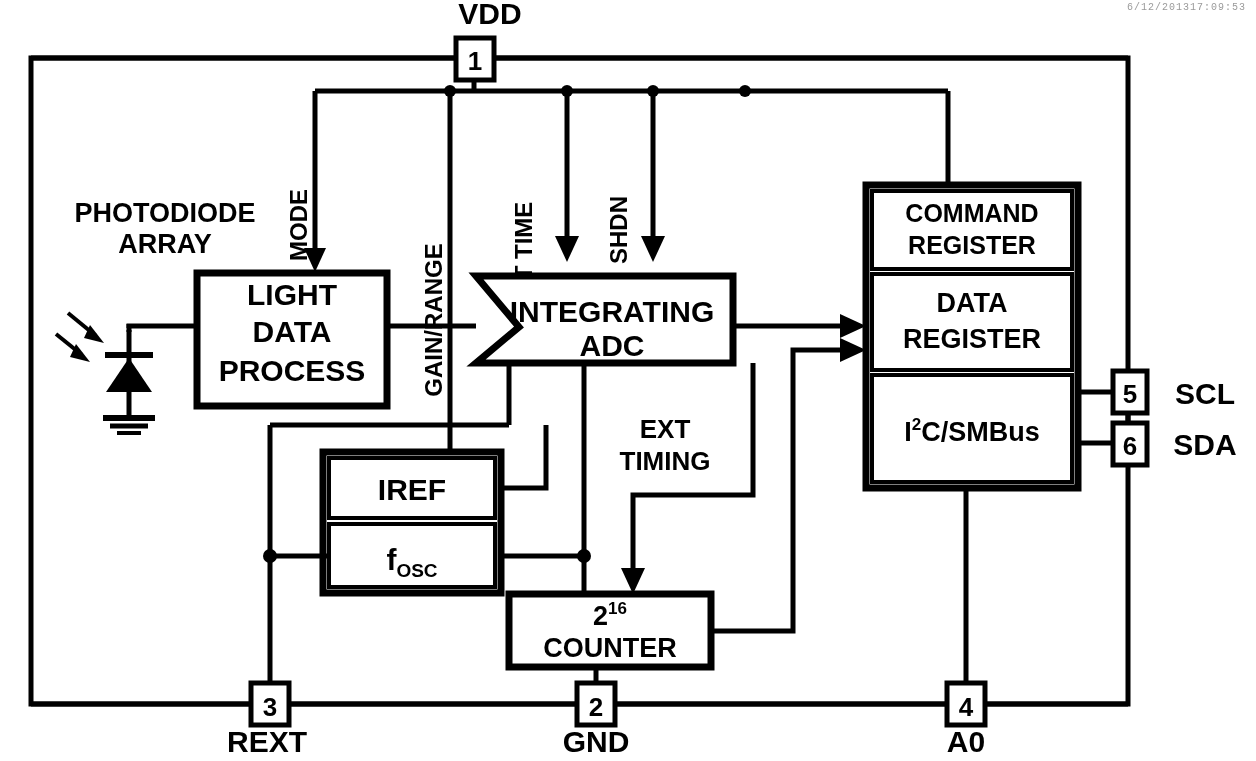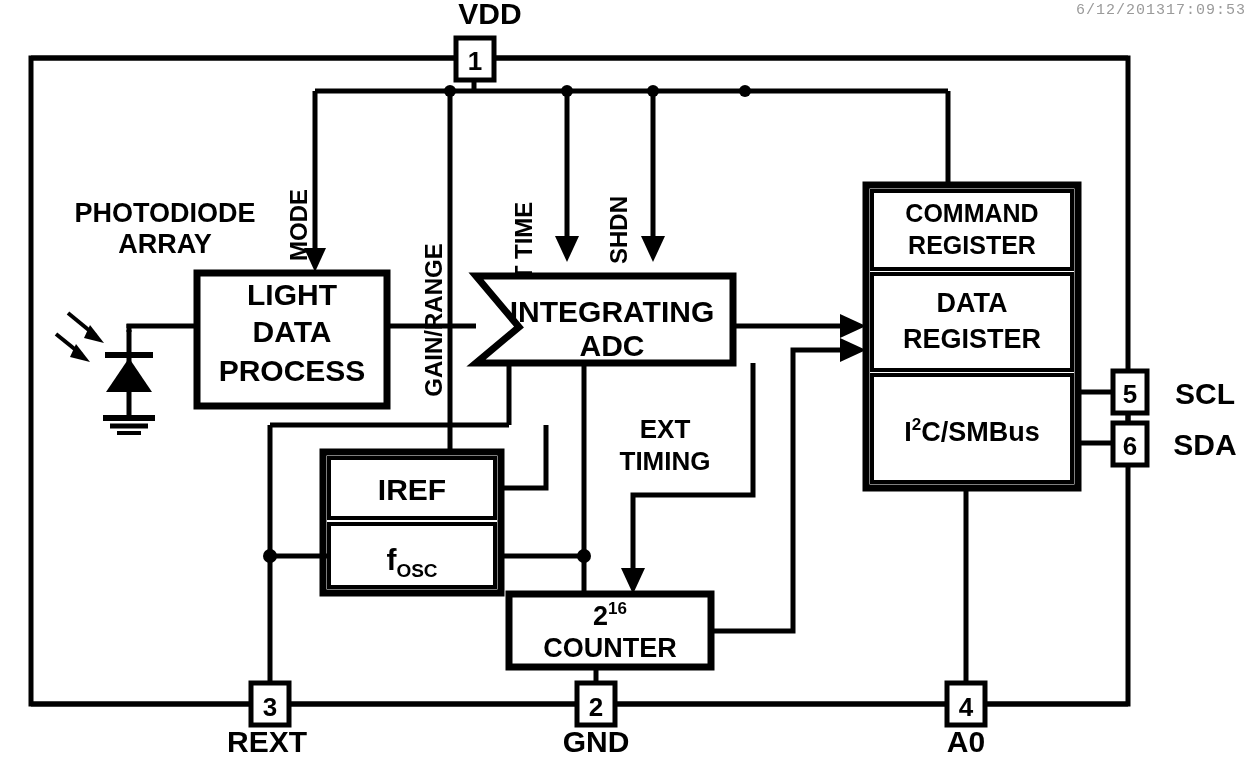--- a/index.html
+++ b/index.html
@@ -2,21 +2,21 @@
 <html><head>
 <meta charset="utf-8">
 <style>
   html,body{margin:0;padding:0;background:#fff;}
   body{width:1256px;height:761px;overflow:hidden;
        font-family:"Liberation Sans",sans-serif;}
   #stage{position:relative;width:1256px;height:761px;background:#fff;}
   #timestamp{
     position:absolute;right:10px;top:2px;
     font-family:"Liberation Mono",monospace;
-    font-size:15px;letter-spacing:1px;color:#9a9a9a;
+    font-size:10px;letter-spacing:1px;color:#9a9a9a;
     white-space:pre;
   }
   svg{position:absolute;left:0;top:0;display:block;}
   .blk-txt{font-family:"Liberation Sans",sans-serif;font-weight:bold;
            text-anchor:middle;fill:#000;}
   .t30{font-size:30px;}
   .t27{font-size:27px;}
   .t26{font-size:26px;}
   .t25{font-size:25px;}
   .t24{font-size:24px;}

